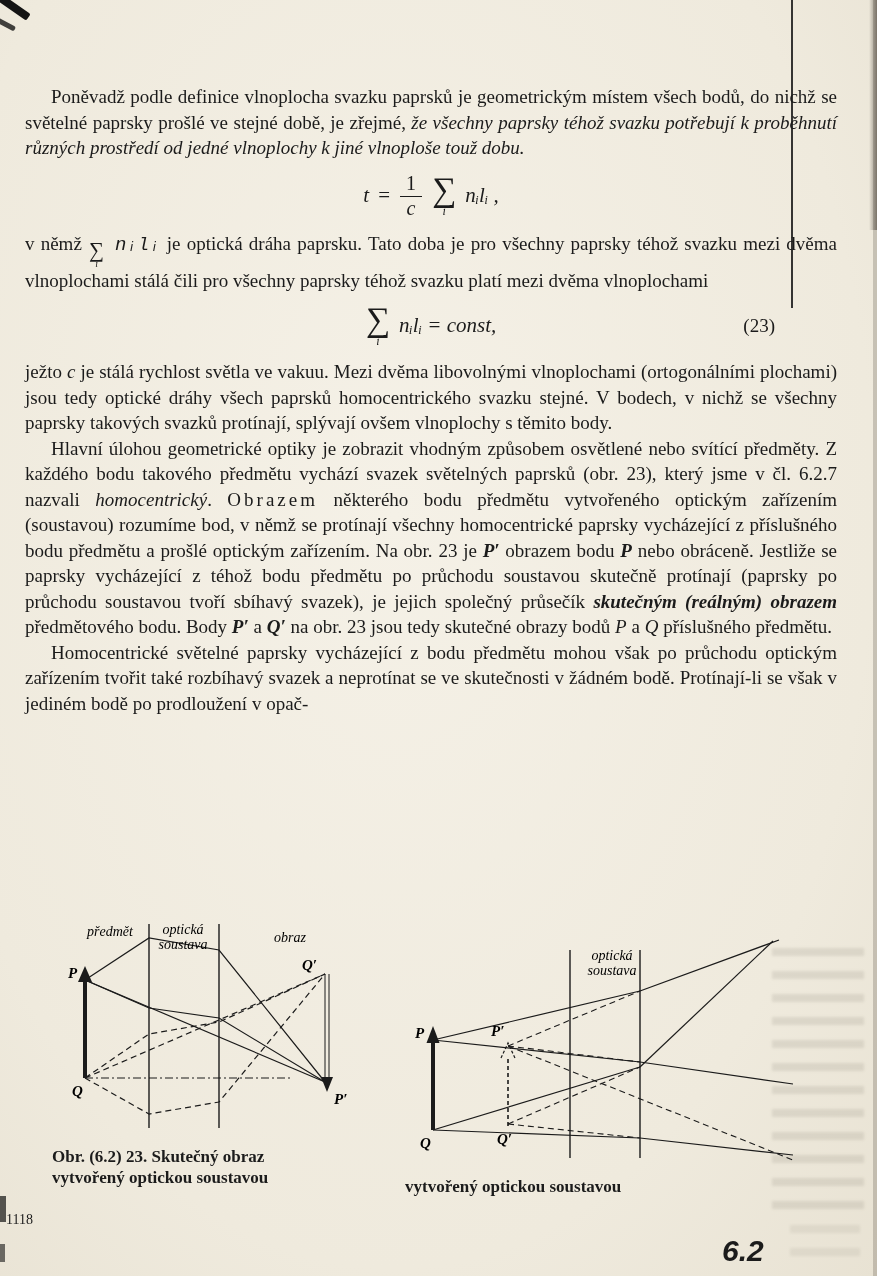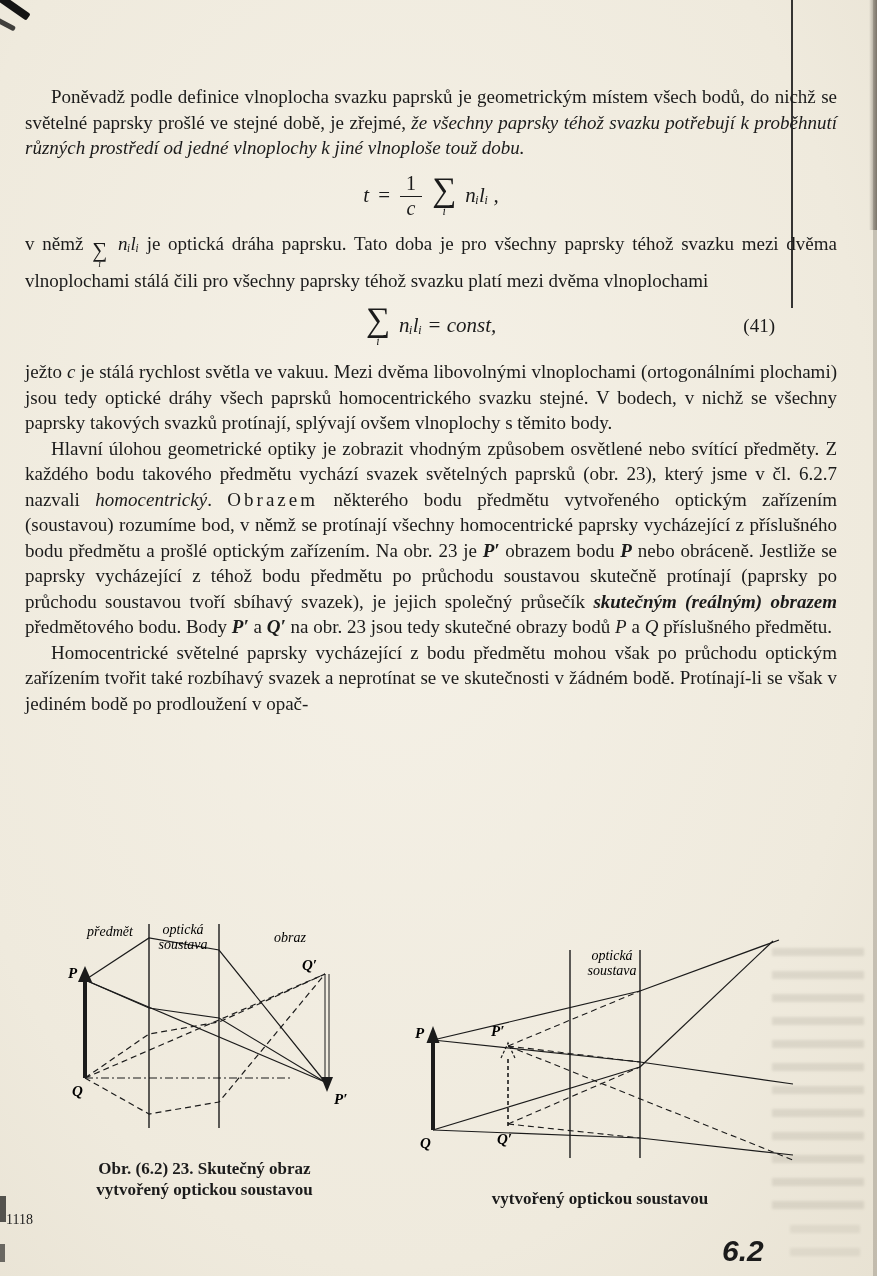--- a/index.html
+++ b/index.html
@@ -11,21 +11,21 @@
   }
   .page-text{
     position:absolute;left:25px;top:84px;width:812px;
     font-size:19px;line-height:25.5px;text-align:justify;
   }
   p{margin:0;}
   .indent{text-indent:26px;}
   .it{font-style:italic;}
   .bi{font-style:italic;font-weight:bold;}
   .sp{letter-spacing:3px;}
-  .ml{margin-left:10px;}
+  .ml{margin-left:10px;font-family:Liberation Mono, monospace;}
 
   .equation{
     display:flex;justify-content:center;align-items:center;gap:9px;
     margin:12px 0;font-size:21px;
   }
   .frac{display:inline-flex;flex-direction:column;align-items:center;line-height:1.05;font-size:20px;}
   .frac .den{border-top:1.6px solid #1b1b1b;padding:1px 7px 0 7px;}
   .frac .num{padding:0 7px 2px 7px;}
   .bigsig{display:inline-flex;flex-direction:column;align-items:center;line-height:1;}
   .bigsig .s{font-size:34px;line-height:30px;}
@@ -38,21 +38,21 @@
 
   .heading{
     font-family:"Liberation Sans", sans-serif;font-weight:bold;
     font-size:18px;margin:40px 0 24px 0;text-align:left;
   }
 
   .fig{position:absolute;}
   .fig23{left:52px;top:916px;width:305px;}
   .fig24{left:405px;top:936px;width:390px;}
   .fig-caption{
-    font-size:17px;font-weight:bold;text-align:center;line-height:21px;margin-top:18px;
+    font-size:17px;font-weight:bold;text-align:left;line-height:21px;margin-top:6px;
   }
   svg text{font-family:"Liberation Serif", serif;font-style:italic;}
   .fig-label{font-size:14px;}
   .pt-label{font-size:15px;font-weight:bold;}
 
   .footer-left{position:absolute;left:6px;top:1212px;font-size:14px;}
   .footer-right{position:absolute;left:722px;top:1234px;font-family:"Liberation Sans",sans-serif;font-weight:bold;font-size:30px;font-style:italic;}
 
   
   .art{position:absolute;background:#141414;}
@@ -108,21 +108,21 @@
       </span><span class="it ml">nᵢlᵢ</span><span> je optická dráha paprsku. Tato doba je pro všechny paprsky téhož svazku mezi dvěma vlnoplochami stálá čili pro všechny paprsky téhož svazku platí mezi dvěma vlnoplochami</span></p>
 
   <div class="eq-row">
     <div class="equation">
       <span class="bigsig">
           <span class="s">∑</span>
           <span class="sub it">i</span>
         </span>
       <span class="it">nᵢlᵢ = const,</span>
     </div>
-    <span class="eq-num">(41)</span>
+    <span class="eq-num">(23)</span>
   </div>
 
   <p><span>ježto </span><span class="it">c</span><span> je stálá rychlost světla ve vakuu. Mezi dvěma libovolnými vlnoplochami (ortogonálními plochami) jsou tedy optické dráhy všech paprsků homocentrického svazku stejné. V bodech, v nichž se všechny paprsky takových svazků protínají, splývají ovšem vlnoplochy s těmito body.</span></p>
 
 
   <p class="indent"><span>Hlavní úlohou geometrické optiky je zobrazit vhodným způsobem osvětlené nebo svítící předměty. Z každého bodu takového předmětu vychází svazek světelných paprsků (obr. 23), který jsme v čl. 6.2.7 nazvali </span><span class="it">homocentrický</span><span>. </span><span class="sp">Obrazem</span><span> některého bodu předmětu vytvořeného optickým zařízením (soustavou) rozumíme bod, v němž se protínají všechny homocentrické paprsky vycházející z příslušného bodu předmětu a prošlé optickým zařízením. Na obr. 23 je </span><span class="bi">P′</span><span> obrazem bodu </span><span class="bi">P</span><span> nebo obráceně. Jestliže se paprsky vycházející z téhož bodu předmětu po průchodu soustavou skutečně protínají (paprsky po průchodu soustavou tvoří sbíhavý svazek), je jejich společný průsečík </span><span class="bi">skutečným (reálným) obrazem</span><span> předmětového bodu. Body </span><span class="bi">P′</span><span> a </span><span class="bi">Q′</span><span> na obr. 23 jsou tedy skutečné obrazy bodů </span><span class="it">P</span><span> a </span><span class="it">Q</span><span> příslušného předmětu.</span></p>
 
   <p class="indent"><span>Homocentrické světelné paprsky vycházející z bodu předmětu mohou však po průchodu optickým zařízením tvořit také rozbíhavý svazek a neprotínat se ve skutečnosti v žádném bodě. Protínají-li se však v jediném bodě po prodloužení v opač-</span></p>
 
 </div>

